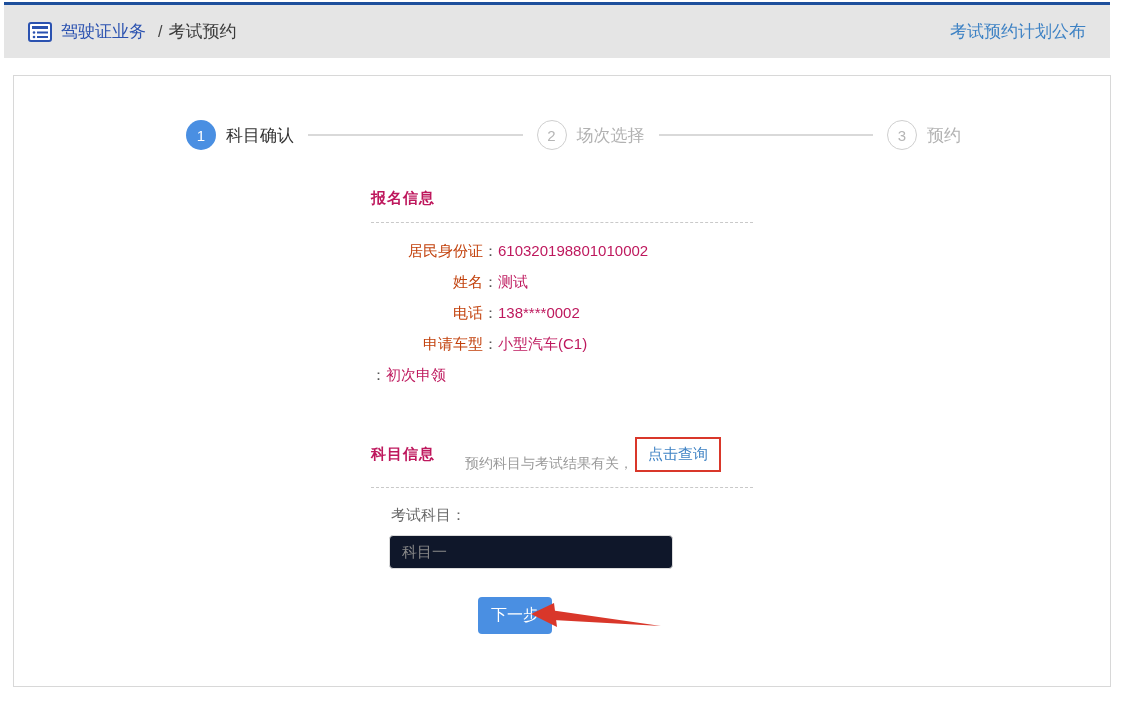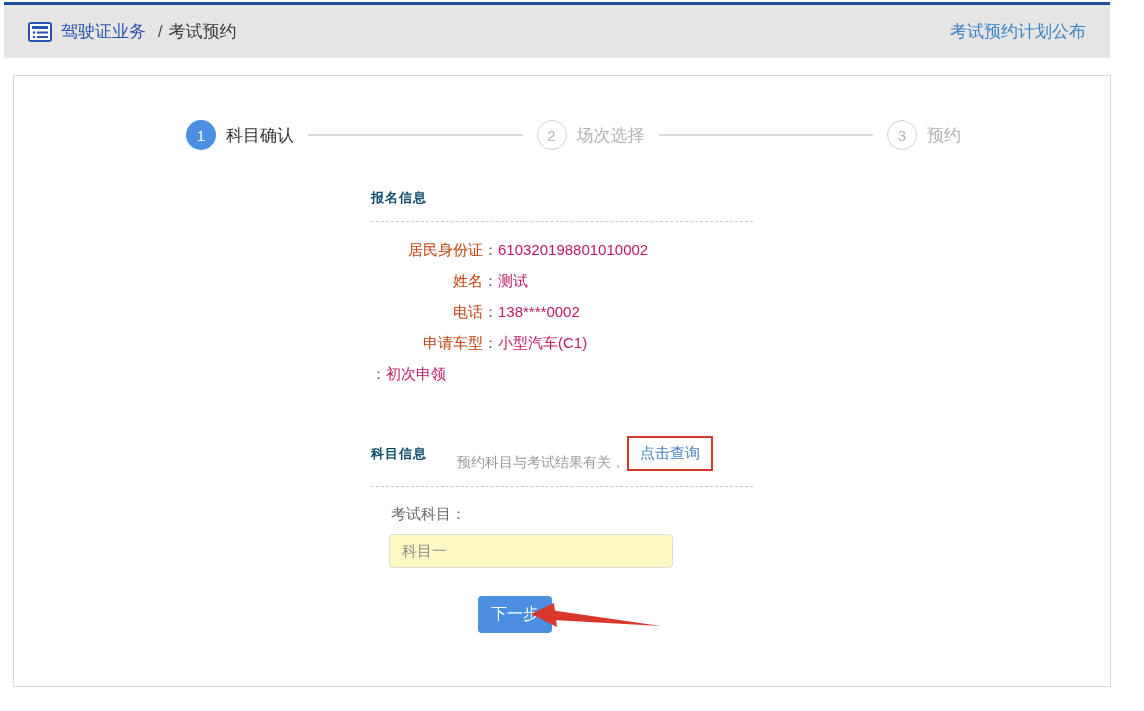--- a/index.html
+++ b/index.html
@@ -24,36 +24,36 @@
   .step-circle { width:30px; height:30px; border-radius:50%; display:flex; align-items:center;
                  justify-content:center; font-size:15px; }
   .step.active .step-circle { background:#4a8fe2; color:#fff; }
   .step.inactive .step-circle { background:#fff; border:1px solid #cfcfcf; color:#b5b5b5; }
   .step-label { margin-left:10px; font-size:17px; }
   .step.active .step-label { color:#333; }
   .step.inactive .step-label { color:#b2b2b2; }
   .connector { flex:1 1 auto; height:2px; background:#d9d9d9; margin:0 14px; }
 
   .content { position:absolute; left:357px; top:113px; width:382px; }
-  .section-title { font-size:13px; font-weight:bold; color:#0c4a6e; letter-spacing:1px; }
+  .section-title { font-size:15px; font-weight:bold; color:#be185d; letter-spacing:1px; }
   .dashed { border:none; border-top:1px dashed #c9c9c9; margin-top:14px; }
 
   .info-rows { margin-top:12px; }
   .info-row { display:flex; font-size:15px; line-height:31px; }
   .info-label { width:112px; text-align:right; color:#c2410c; }
   .info-colon { color:#555; }
   .info-value { color:#be185d;text-align:right; }
 
   .subject-header { margin-top:46px; display:flex; align-items:center; }
   .subject-note { margin-left:30px; font-size:14px; color:#9a9a9a;margin-top:19px; }
   .query-highlight { border:2px solid #d9372a; padding:6px 11px; margin-left:2px; display:inline-block;text-align:center; }
   .query-link { color:#3e82c4; font-size:15px; text-decoration:none; cursor:pointer; }
 
   .field-label { margin-top:18px; padding-left:20px; font-size:15px; color:#666; }
-  .subject-input { margin-top:10px; margin-left:18px; width:284px; height:34px; background:#fef9c3;
+  .subject-input { margin-top:10px; margin-left:18px; width:284px; height:34px; background:#0f172a;
                    border:1px solid #dcdcdc; border-radius:4px; padding:0 12px; font-size:15px;
                    color:#8a8a8a; font-family:inherit; }
   .next-button { display:block; margin-top:28px; margin-left:107px; width:74px; height:37px;
                  background:#4a8fe2; color:#fff; font-size:16px; border:none; border-radius:4px;
                  cursor:pointer; font-family:inherit; }
 
   .annotation-arrow { position:absolute; left:524px; top:598px; width:142px; height:36px; z-index:5; }
 </style>
 </head>
 <body>

